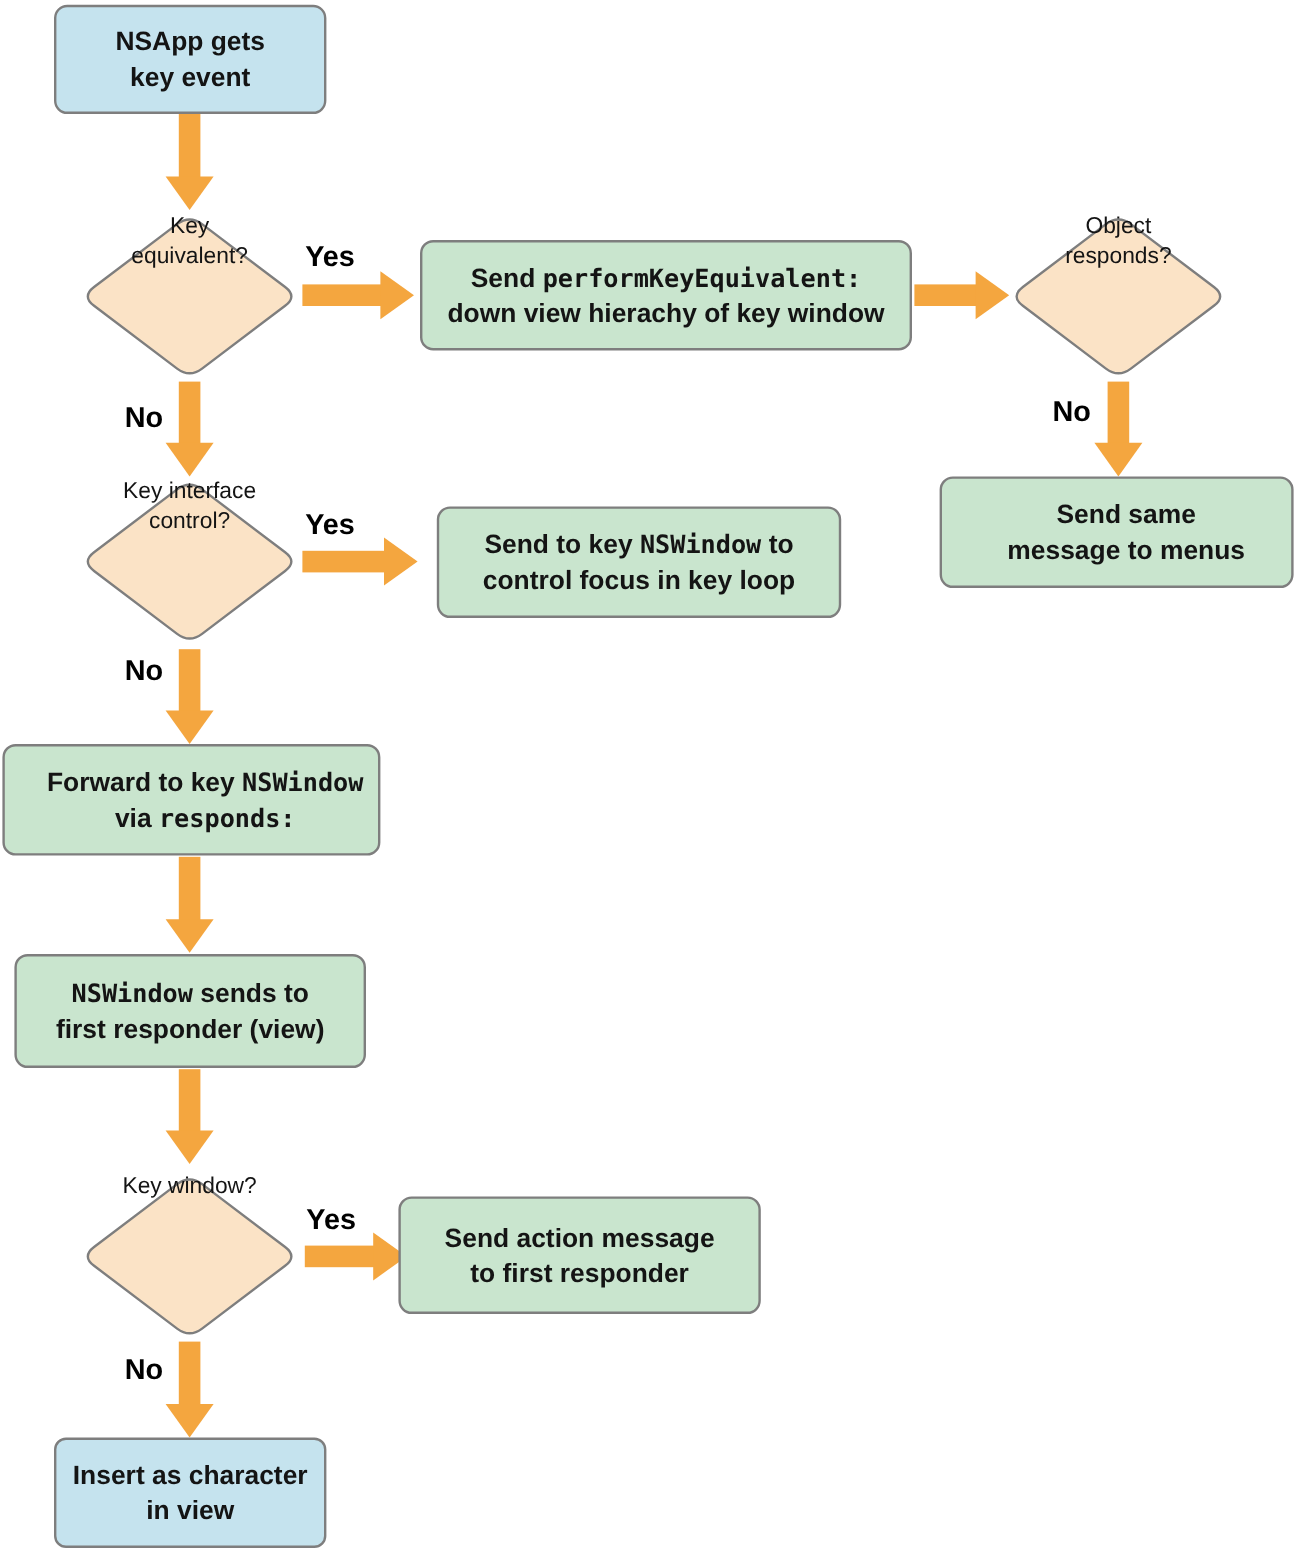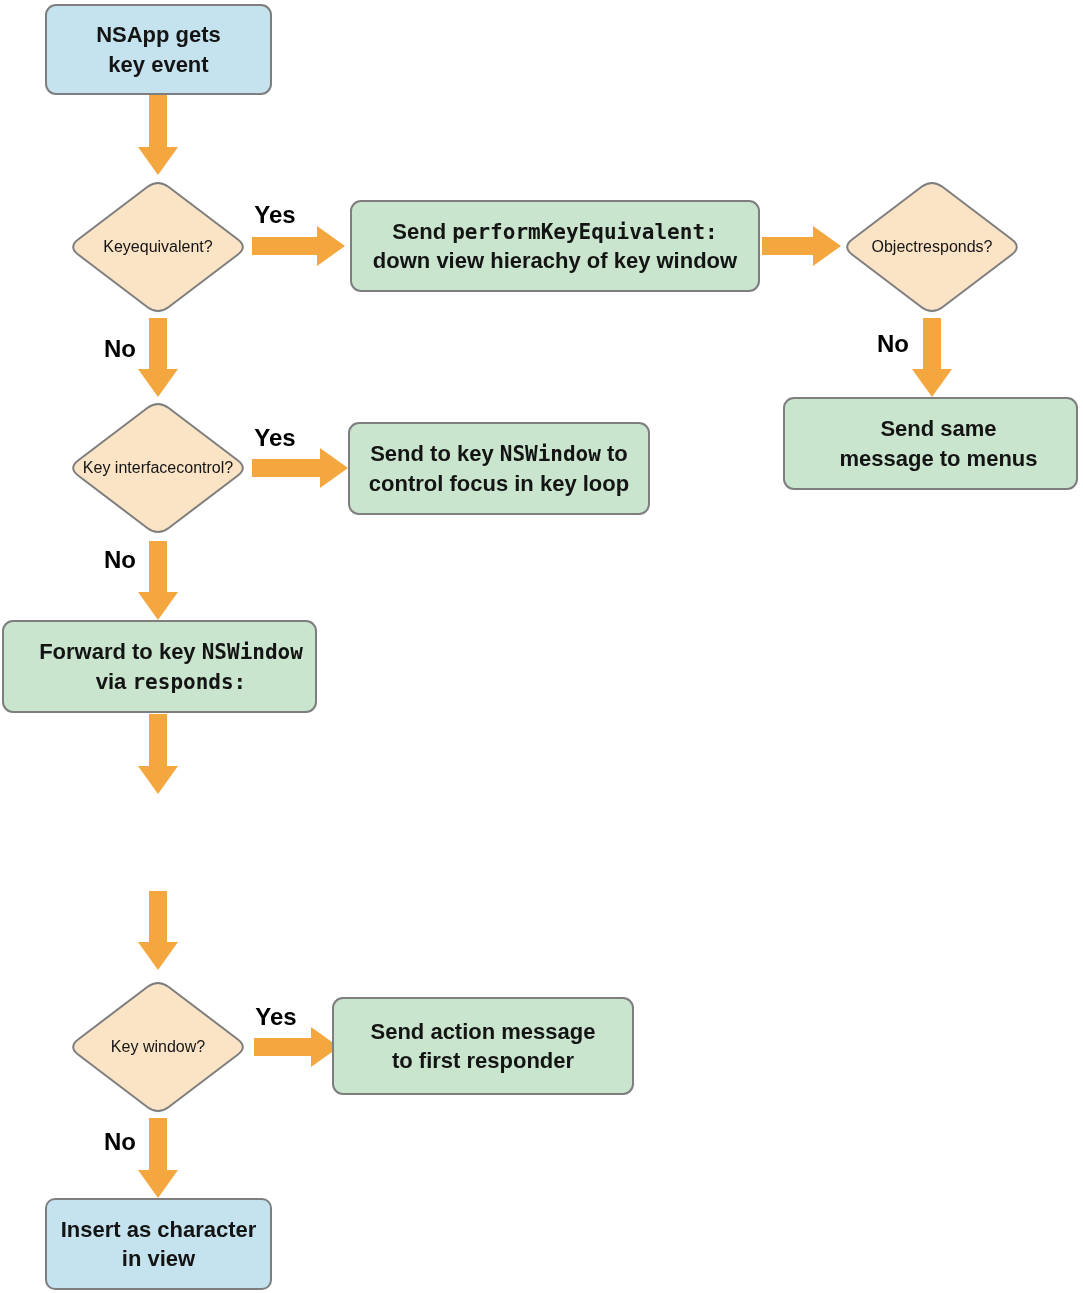--- a/index.html
+++ b/index.html
@@ -6,22 +6,22 @@
   #canvas{position:relative;width:1083px;height:1293px;background:#ffffff;overflow:hidden;
           font-family:"Liberation Sans",sans-serif;color:#141414;}
   .node{position:absolute;border:2px solid #7e7e7e;border-radius:11px;
         display:flex;flex-direction:column;justify-content:center;align-items:center;
         text-align:center;font-size:22px;line-height:1.32;box-sizing:border-box;font-weight:bold;}
   .blue{background:#c5e3ee;}
   .green{background:#c9e5ce;}
   .code{font-family:"DejaVu Sans Mono",monospace;font-size:21px;}
   .decision{position:absolute;}
   .decision svg{position:absolute;left:0;top:0;}
-  .dtext{position:absolute;left:0;top:0;right:0;bottom:0;display:flex;
-         justify-content:center;align-items:center;text-align:center;font-size:16px;line-height:1.3;}
+  .dtext{position:absolute;left:0;top:0;right:0;bottom:0;display:flex;flex-direction:column;
+         align-items:center;text-align:center;font-size:19px;line-height:1.3;}
   .elabel{position:absolute;transform:translate(-50%,-50%);font-weight:bold;font-size:24px;color:#000;}
   .shaft{position:absolute;background:#f4a63f;}
   .head-down{position:absolute;width:0;height:0;border-left:20px solid transparent;
              border-right:20px solid transparent;border-top:28px solid #f4a63f;}
   .head-right{position:absolute;width:0;height:0;border-top:20px solid transparent;
               border-bottom:20px solid transparent;border-left:28px solid #f4a63f;}
 </style>
 </head>
 <body>
 
@@ -87,37 +87,41 @@
     <div class="dtext">
       <div>Key interface</div>
       <div>control?</div>
     </div>
   </div>
 
   <div class="elabel" style="left:275px;top:438px;">Yes</div>
   <div class="shaft" style="left:252px;top:459px;width:69px;height:18px;"></div>
   <div class="head-right" style="left:320px;top:448px;"></div>
 
-  <div class="node green" style="left:348px;top:422px;width:302px;height:93px;">
+  <div class="node green" style="left:364px;top:422px;width:337px;height:93px;">
     <div><span>Send to key </span><span class="code">NSWindow</span><span> to</span></div>
     <div>control focus in key loop</div>
   </div>
 
   <div class="elabel" style="left:120px;top:560px;">No</div>
   <div class="shaft" style="left:149px;top:541px;width:18px;height:52px;"></div>
   <div class="head-down" style="left:138px;top:592px;"></div>
 
   <div class="node green" style="left:2px;top:620px;width:315px;height:93px;padding-left:23px;">
     <div><span>Forward to key </span><span class="code">NSWindow</span></div>
     <div><span>via </span><span class="code">responds:</span></div>
   </div>
 
   <div class="shaft" style="left:149px;top:714px;width:18px;height:53px;"></div>
   <div class="head-down" style="left:138px;top:766px;"></div>
 
+  <div class="node green" style="left:12px;top:795px;width:293px;height:95px;">
+    <div><span class="code">NSWindow</span><span> sends to</span></div>
+    <div>first responder (view)</div>
+  </div>
 
   <div class="shaft" style="left:149px;top:891px;width:18px;height:52px;"></div>
   <div class="head-down" style="left:138px;top:942px;"></div>
 
   <div class="decision" style="left:66px;top:977px;width:184px;height:140px;">
     <svg width="184" height="140" viewBox="0 0 184 140">
       <path d="M102.4 9.8 L171.6 62.2 Q182 70 171.6 77.8 L102.4 130.2 Q92 138 81.6 130.2 L12.4 77.8 Q2 70 12.4 62.2 L81.6 9.8 Q92 2 102.4 9.8 Z" fill="#fbe3c6" stroke="#7e7e7e" stroke-width="2"></path>
     </svg>
     <div class="dtext">
       <div>Key window?</div>

